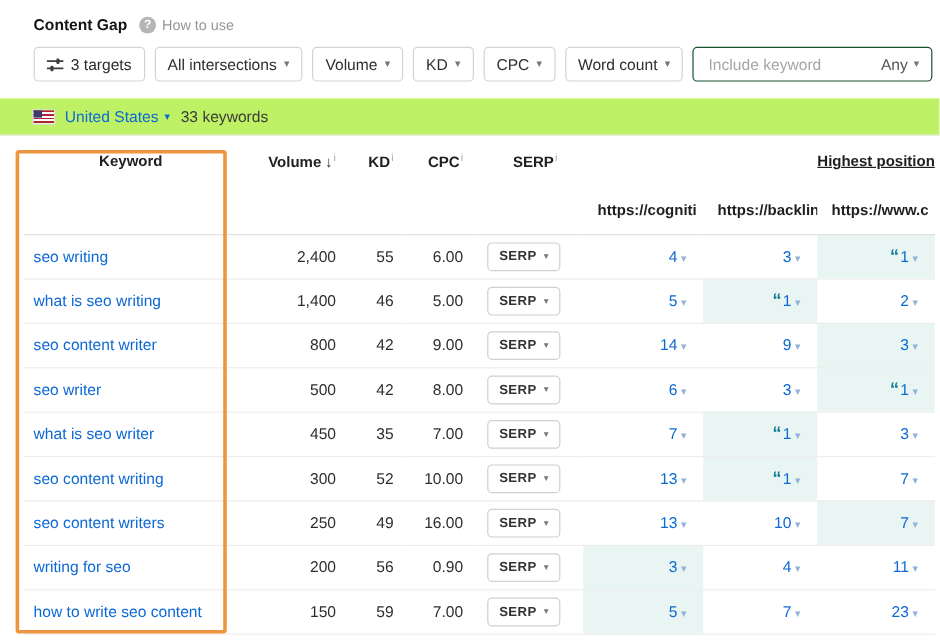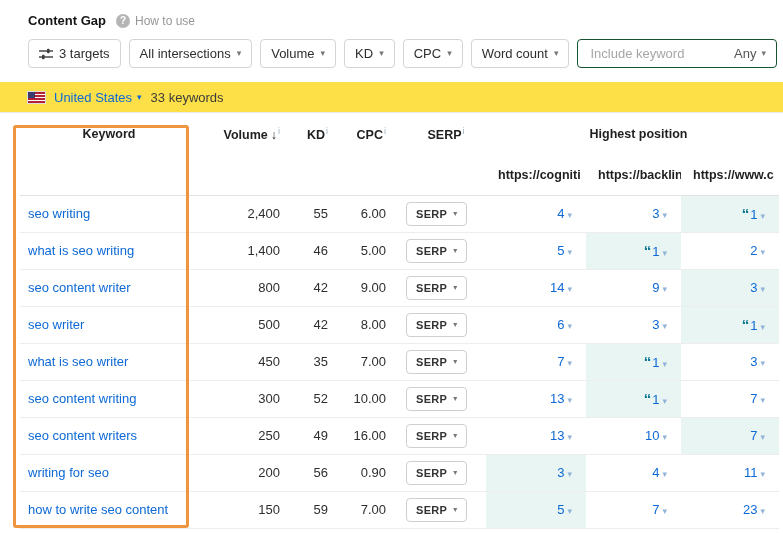--- a/index.html
+++ b/index.html
@@ -27,40 +27,40 @@
   .caret { font-size: 9px; color: #777; line-height: 1; }
   .caret-blue { color: var(--link); }
   .include-group { display: flex; align-items: center; flex: 1; min-width: 150px; height: 29px;
     border: 1px solid #14532d; border-radius: 4px; padding: 0 10px; background: #fff; }
   .include-input { border: none; outline: none; flex: 1; min-width: 40px; font-size: 13px;
     font-family: inherit; color: #333; background: transparent; }
   .include-input::placeholder { color: #a6a6a6; }
   .any { display: inline-flex; align-items: center; gap: 5px; color: #555; font-size: 13px; cursor: pointer; }
 
   
-  .locbar { margin-top: 12px; height: 31px; background: #fde047; border-bottom: 1px solid #e9e9e9;
+  .locbar { margin-top: 12px; height: 31px; background: #bef264; border-bottom: 1px solid #e9e9e9;
     display: flex; align-items: center; gap: 9px; padding: 0 28px; }
   .flag { width: 17px; height: 11px; display: inline-block;
     background:
       linear-gradient(#3c3b6e, #3c3b6e) 0 0 / 7px 6px no-repeat,
       repeating-linear-gradient(180deg, #b22234 0 1.5px, #fff 1.5px 3px);
     box-shadow: 0 0 0 1px #ddd; }
   .country { color: var(--link); display: inline-flex; gap: 5px; align-items: center; cursor: pointer; }
   .kwcount { color: #3c3c3c; }
 
   
   .table-wrap { margin-left: 20px; width: 759px; }
   table { border-collapse: collapse; table-layout: fixed; width: 759px; }
   thead th { font-weight: 700; color: #1f1f1f; font-size: 12.5px; text-align: right; vertical-align: middle; padding: 0; }
   .head-main th { height: 42px; }
   .head-urls th { height: 40px; border-bottom: 1px solid #e2e2e2; }
   th.h-keyword { text-align: center; padding-left: 8px; }
   th.h-num { padding-right: 10px; text-align: right; }
   th.h-serp { text-align: center; padding-left: 10px; }
-  th.h-hp { text-align: center; padding-left: 12px; }
+  th.h-hp { text-align: right; padding-left: 12px; text-decoration: underline; }
   th.h-url { text-align: left; padding-left: 12px; overflow: hidden; white-space: nowrap; }
   .sup { font-size: 9px; color: #9fb0bd; vertical-align: super; margin-left: 1px; font-weight: 400; }
   .sort { margin-left: 3px; font-weight: 400; color: #333; }
 
   tbody td { height: 37px; border-bottom: 1px solid #ededed; font-size: 13px; padding: 0; vertical-align: middle; }
   td.cell-keyword { padding-left: 8px; }
   .kw-link { color: var(--link); }
   td.cell-num { text-align: right; padding-right: 10px; color: #2e2e2e; }
   td.cell-serp { padding-left: 10px; }
   .serp-btn { display: inline-flex; align-items: center; gap: 6px; height: 24px; padding: 0 9px;

